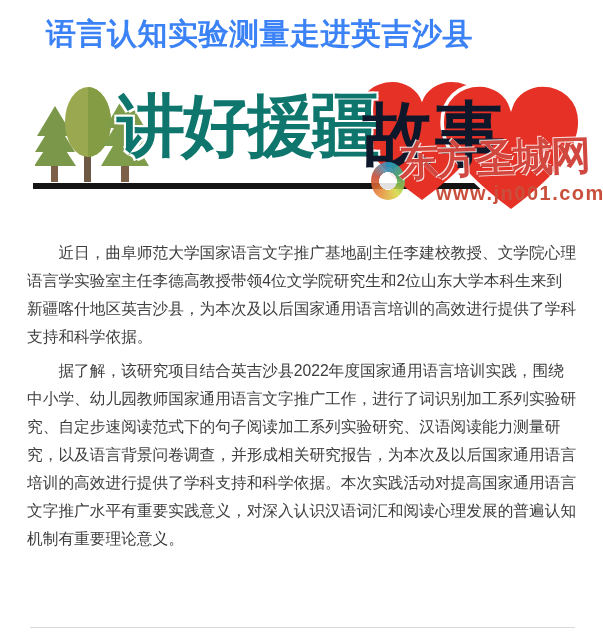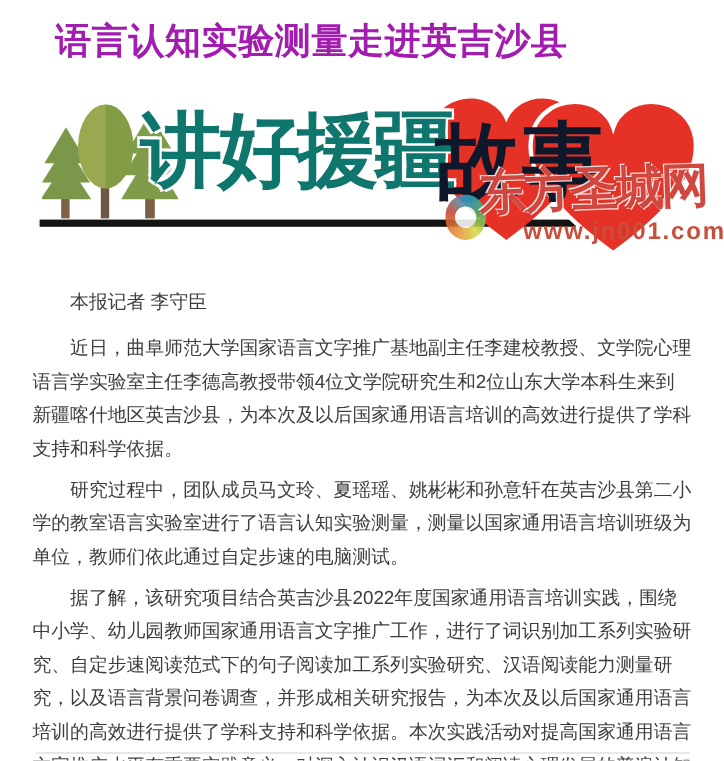--- a/index.html
+++ b/index.html
@@ -5,21 +5,21 @@
   html,body { margin:0; padding:0; background:#fff; }
   .page {
     position:relative; width:603px; height:634px; background:#ffffff;
     font-family:"Liberation Sans", sans-serif; overflow:hidden;
   }
 
   
   .headline {
     position:absolute; top:14px; left:0; width:519px;
     text-align:center; font-size:30px; font-weight:bold;
-    color:#a21caf; margin:0; letter-spacing:0.5px;
+    color:#3b82f6; margin:0; letter-spacing:0.5px;
   }
 
   
   .banner { position:absolute; left:33px; top:80px; width:562px; height:132px; }
   .ground-line {
     position:absolute; left:0; top:103px; width:447px; height:6px;
     background:#141414; z-index:1;
   }
   .trees { position:absolute; left:2px; top:4px; width:114px; height:100px; z-index:2; }
   .slogan-red {
@@ -108,21 +108,19 @@
     </svg>
 
     <div class="slogan-white">故事</div>
 
     <div class="wm-logo"></div>
     <div class="wm-name">东方圣城网</div>
     <div class="wm-url">www.jn001.com</div>
   </div>
 
   <div class="article">
-    <p class="byline">本报记者 李守臣</p>
     <p>近日，曲阜师范大学国家语言文字推广基地副主任李建校教授、文学院心理语言学实验室主任李德高教授带领4位文学院研究生和2位山东大学本科生来到新疆喀什地区英吉沙县，为本次及以后国家通用语言培训的高效进行提供了学科支持和科学依据。</p>
-    <p>研究过程中，团队成员马文玲、夏瑶瑶、姚彬彬和孙意轩在英吉沙县第二小学的教室语言实验室进行了语言认知实验测量，测量以国家通用语言培训班级为单位，教师们依此通过自定步速的电脑测试。</p>
     <p>据了解，该研究项目结合英吉沙县2022年度国家通用语言培训实践，围绕中小学、幼儿园教师国家通用语言文字推广工作，进行了词识别加工系列实验研究、自定步速阅读范式下的句子阅读加工系列实验研究、汉语阅读能力测量研究，以及语言背景问卷调查，并形成相关研究报告，为本次及以后国家通用语言培训的高效进行提供了学科支持和科学依据。本次实践活动对提高国家通用语言文字推广水平有重要实践意义，对深入认识汉语词汇和阅读心理发展的普遍认知机制有重要理论意义。</p>
   </div>
 
   <div class="bottom-divider"></div>
 
 </div>
 
 </body></html>

